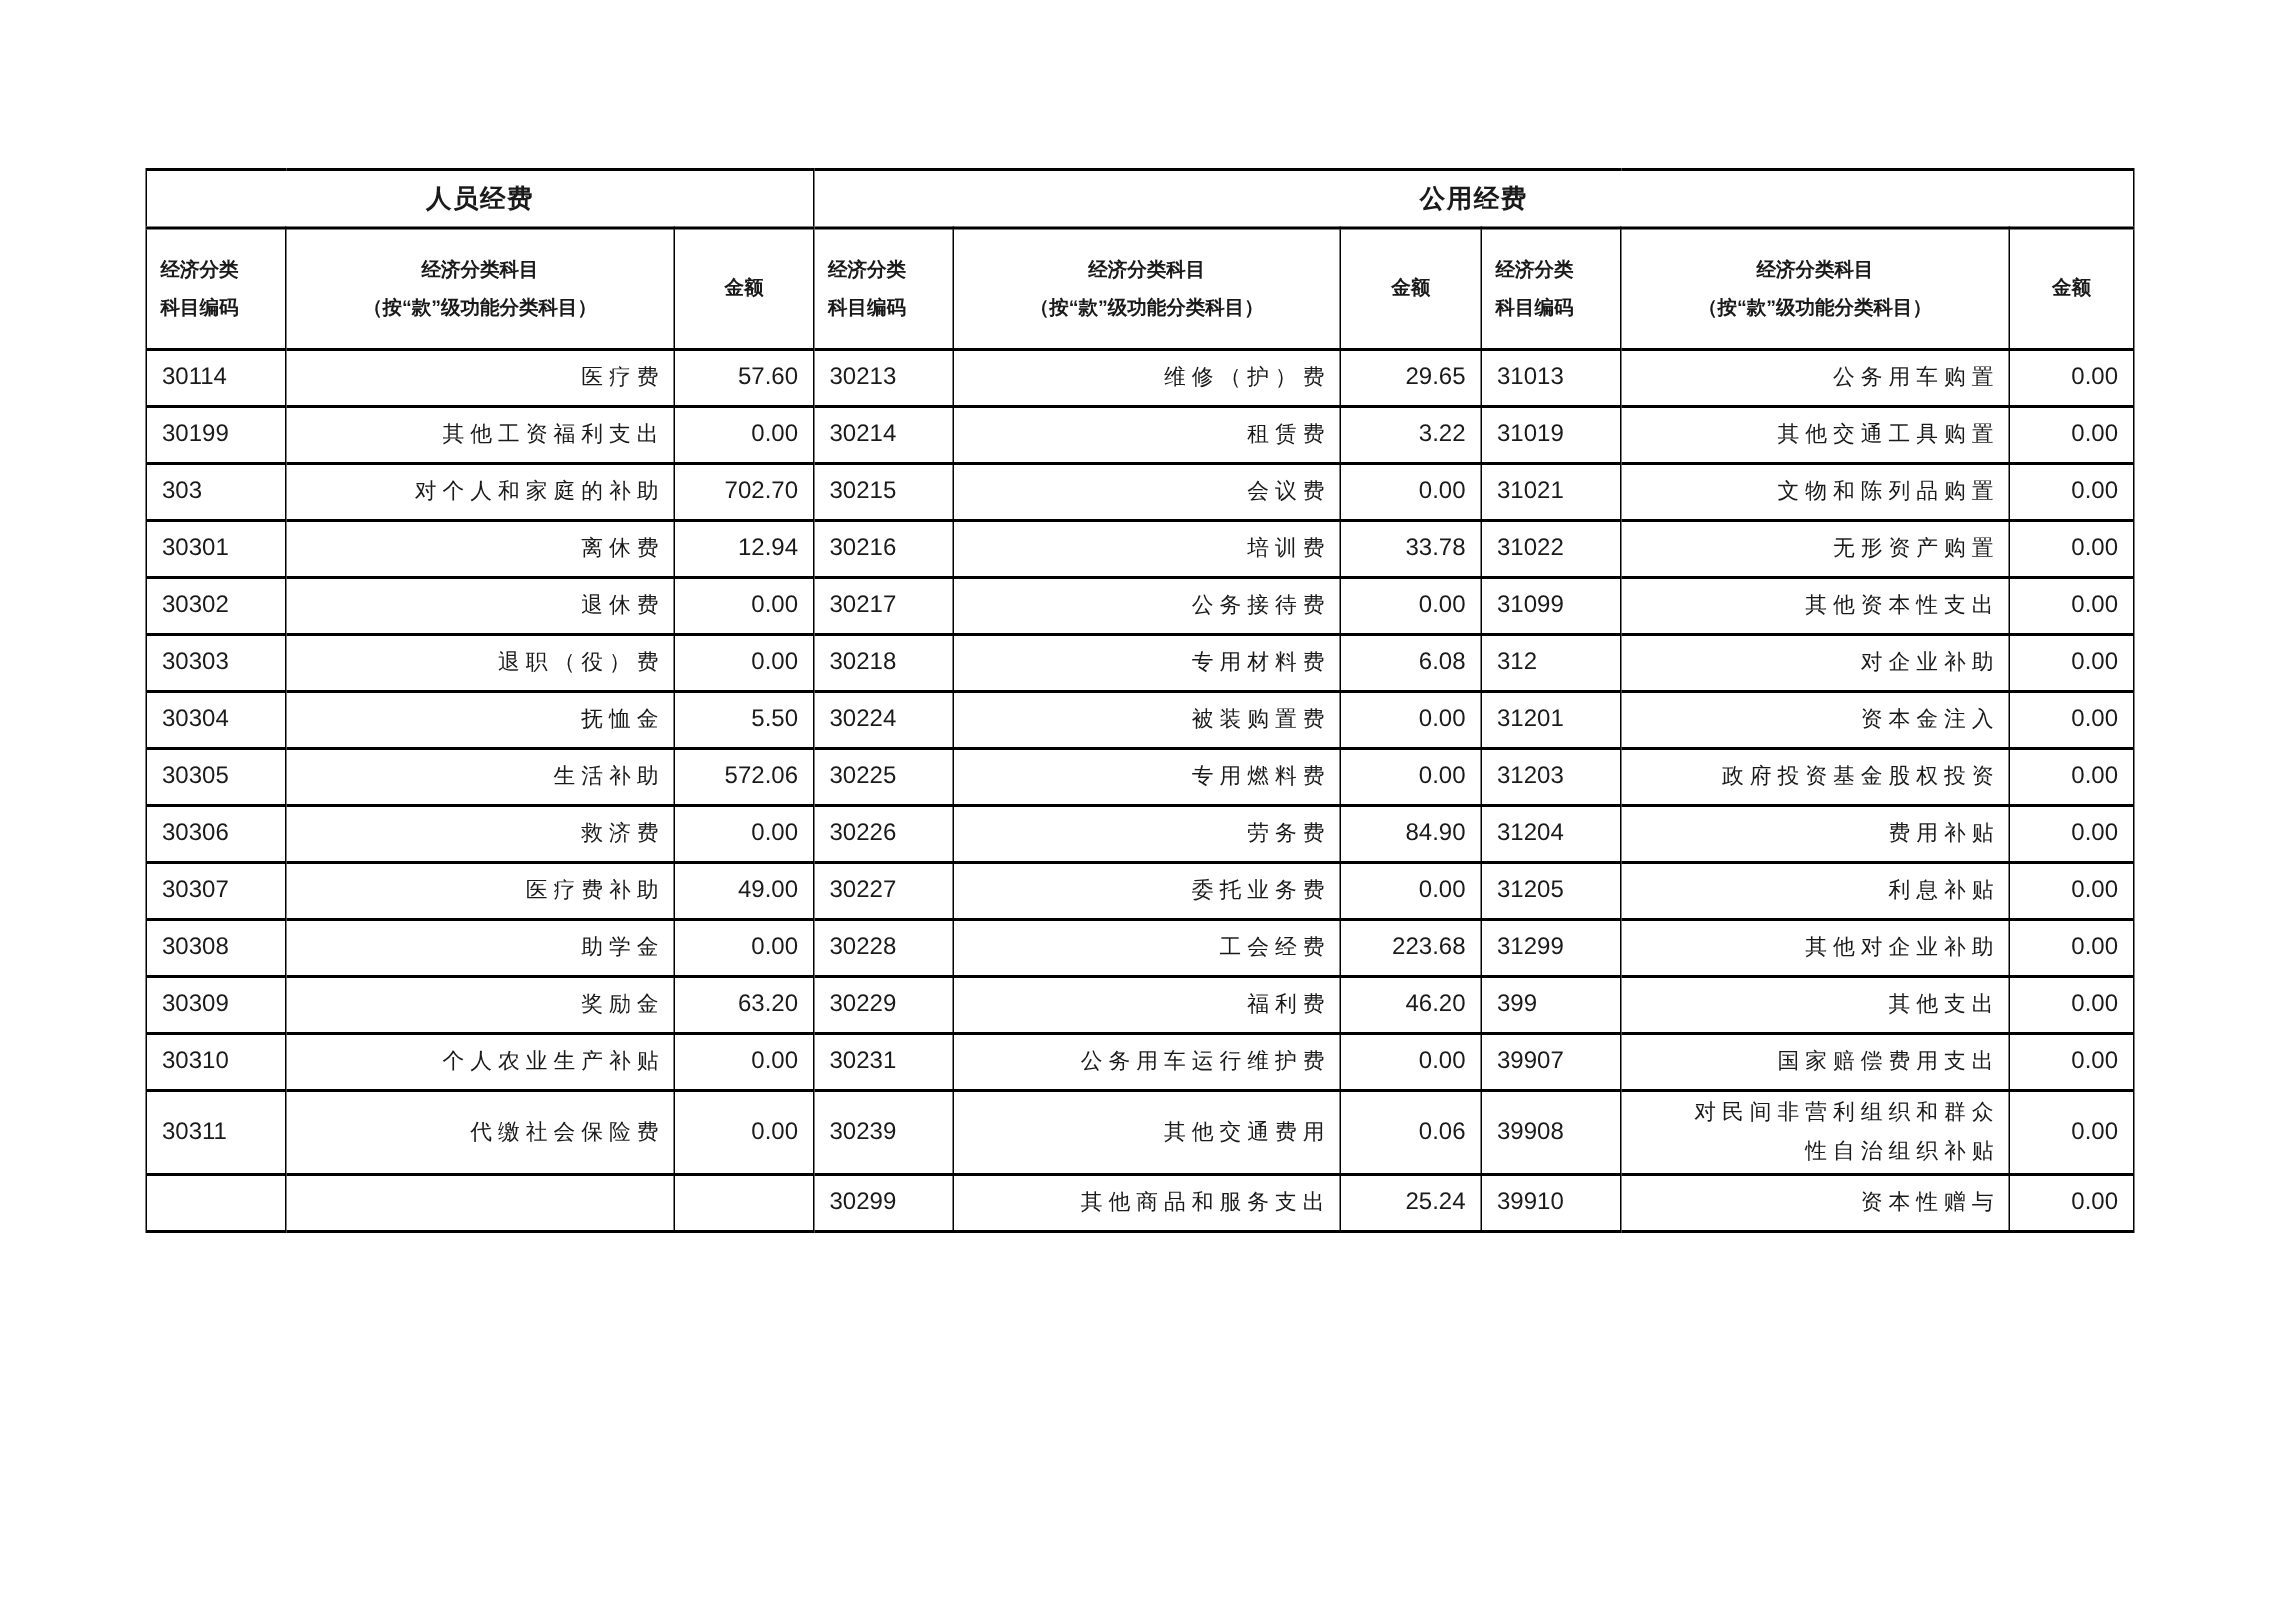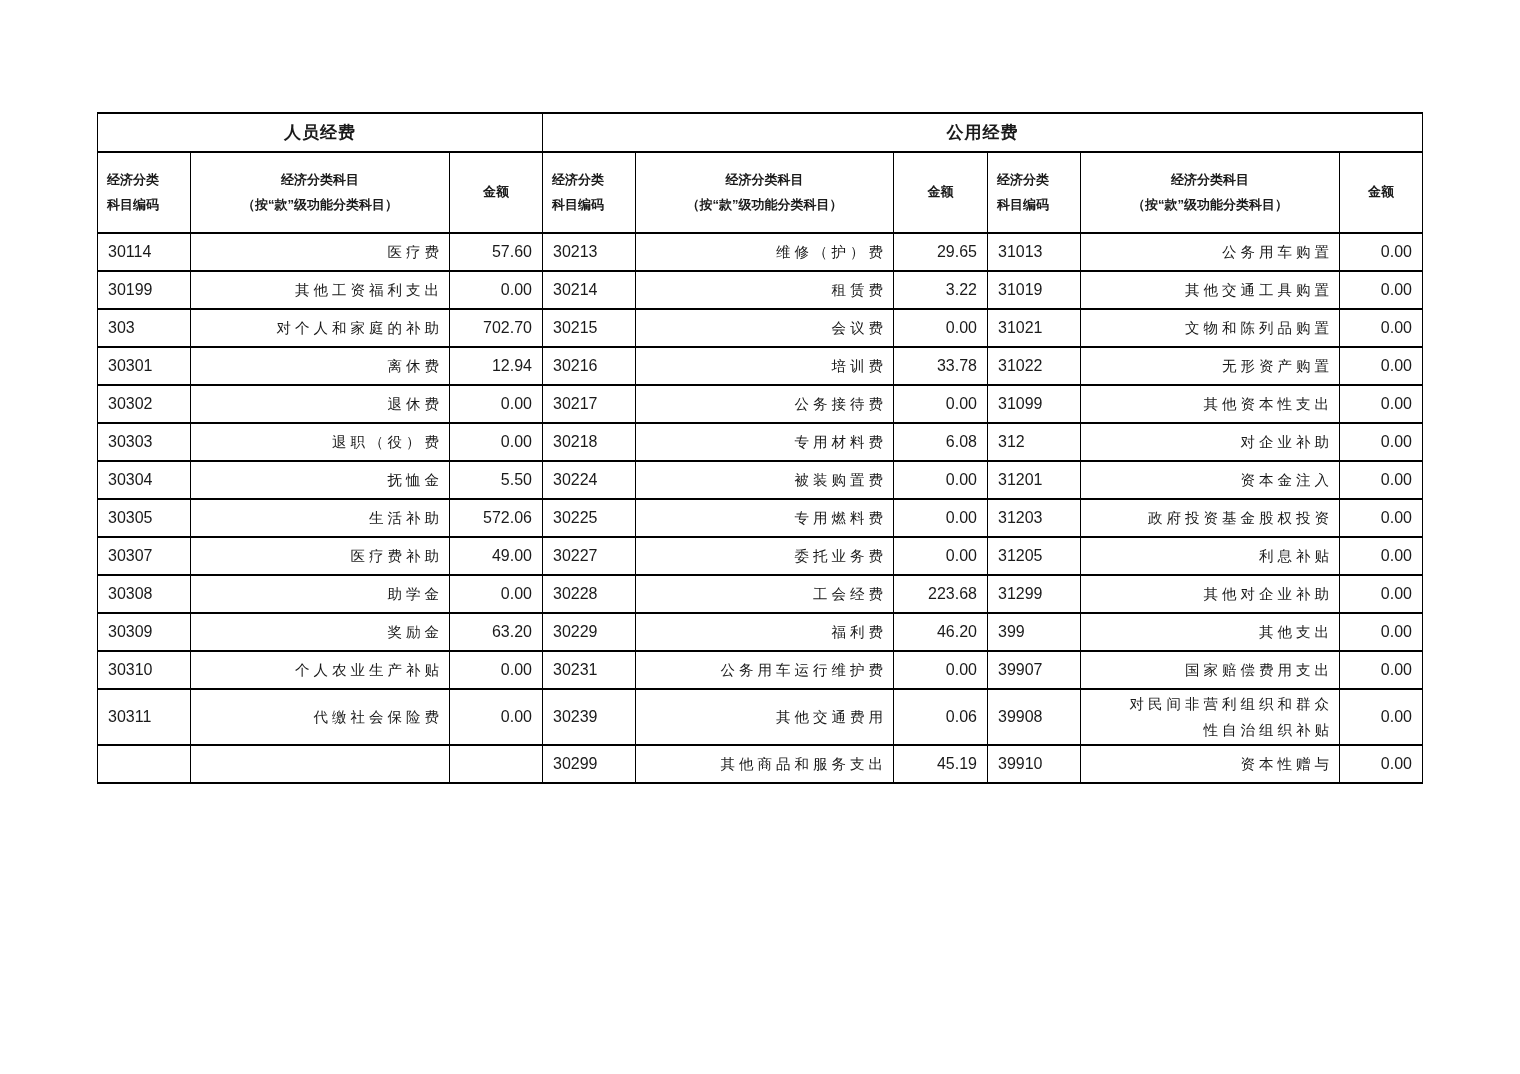--- a/index.html
+++ b/index.html
@@ -213,20 +213,31 @@
           <td class="td-name indent">生活补助</td>
           <td class="td-amount">572.06</td>
           <td class="td-code">30225</td>
           <td class="td-name indent">专用燃料费</td>
           <td class="td-amount">0.00</td>
           <td class="td-code">31203</td>
           <td class="td-name indent">政府投资基金股权投资</td>
           <td class="td-amount">0.00</td>
         </tr>
         <tr>
+          <td class="td-code">30306</td>
+          <td class="td-name indent">救济费</td>
+          <td class="td-amount">0.00</td>
+          <td class="td-code">30226</td>
+          <td class="td-name indent">劳务费</td>
+          <td class="td-amount">84.90</td>
+          <td class="td-code">31204</td>
+          <td class="td-name indent">费用补贴</td>
+          <td class="td-amount">0.00</td>
+        </tr>
+        <tr>
           <td class="td-code">30307</td>
           <td class="td-name indent">医疗费补助</td>
           <td class="td-amount">49.00</td>
           <td class="td-code">30227</td>
           <td class="td-name indent">委托业务费</td>
           <td class="td-amount">0.00</td>
           <td class="td-code">31205</td>
           <td class="td-name indent">利息补贴</td>
           <td class="td-amount">0.00</td>
         </tr>
@@ -273,20 +284,20 @@
           <td class="td-code">39908</td>
           <td class="td-name indent">对民间非营利组织和群众性自治组织补贴</td>
           <td class="td-amount">0.00</td>
         </tr>
         <tr>
           <td class="td-code"></td>
           <td class="td-name"></td>
           <td class="td-amount"></td>
           <td class="td-code">30299</td>
           <td class="td-name indent">其他商品和服务支出</td>
-          <td class="td-amount">45.19</td>
+          <td class="td-amount">25.24</td>
           <td class="td-code">39910</td>
           <td class="td-name indent">资本性赠与</td>
           <td class="td-amount">0.00</td>
         </tr>
       </tbody>
   </table>
 </div>
 
 </body></html>

